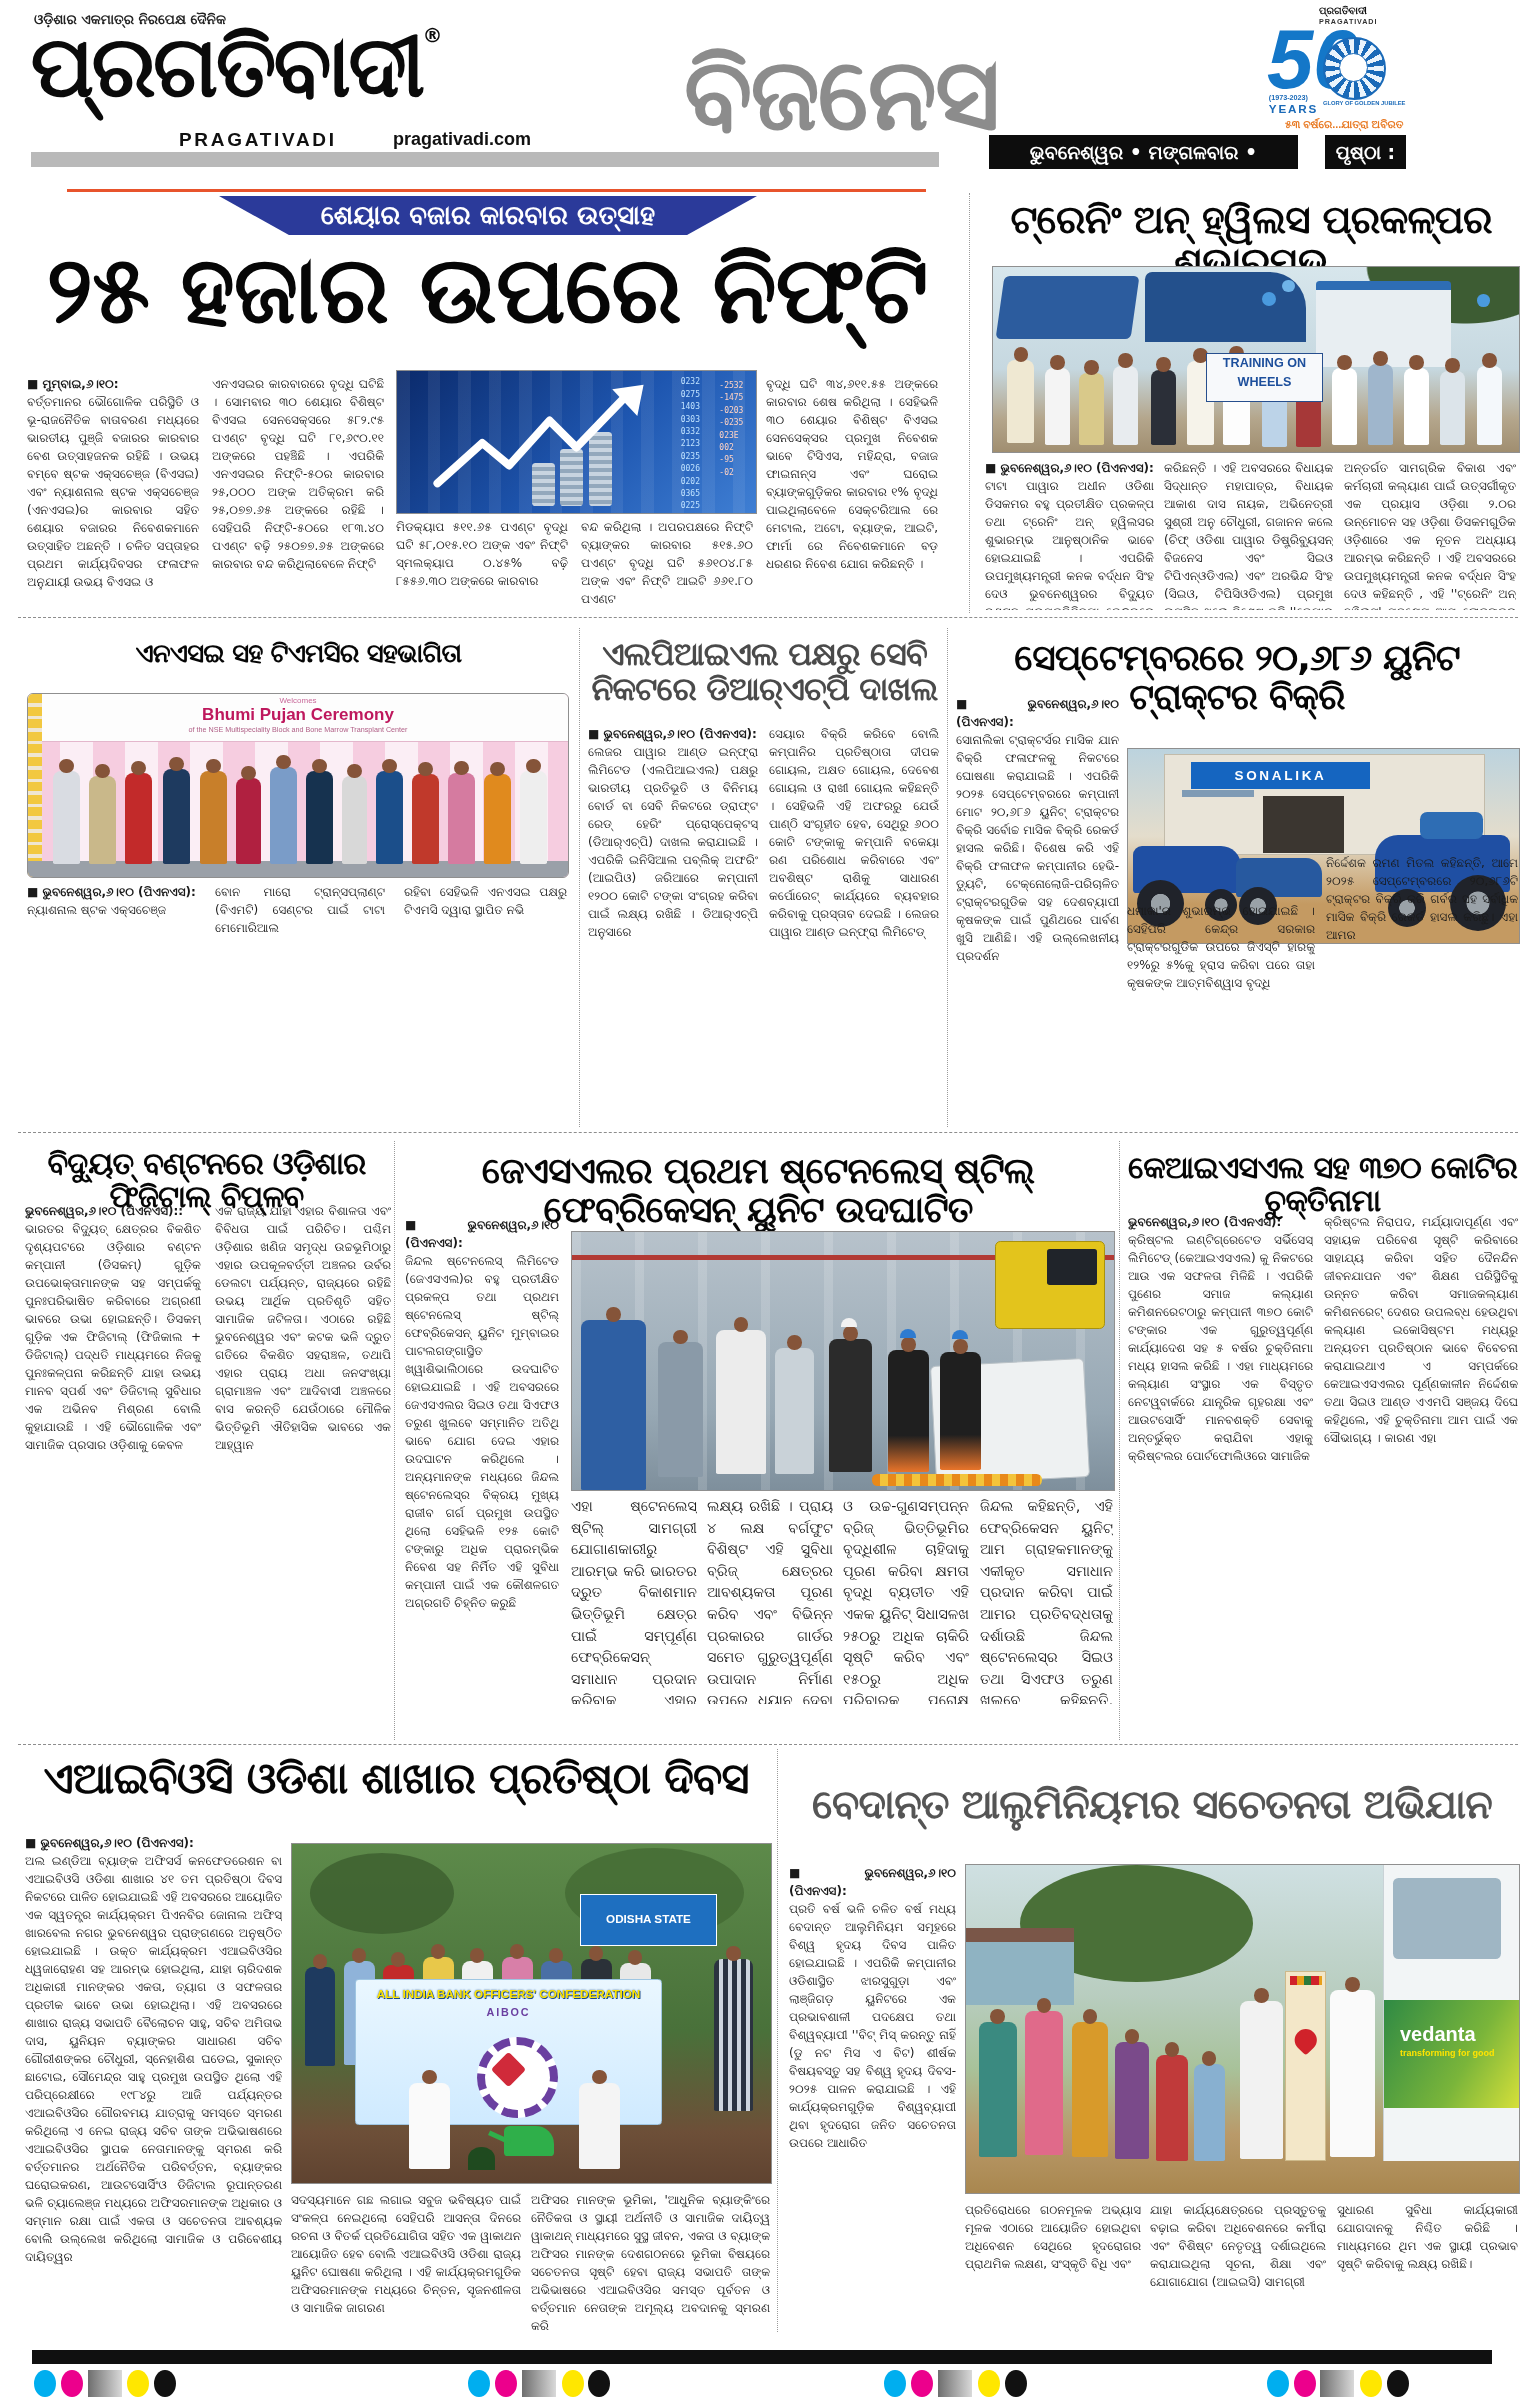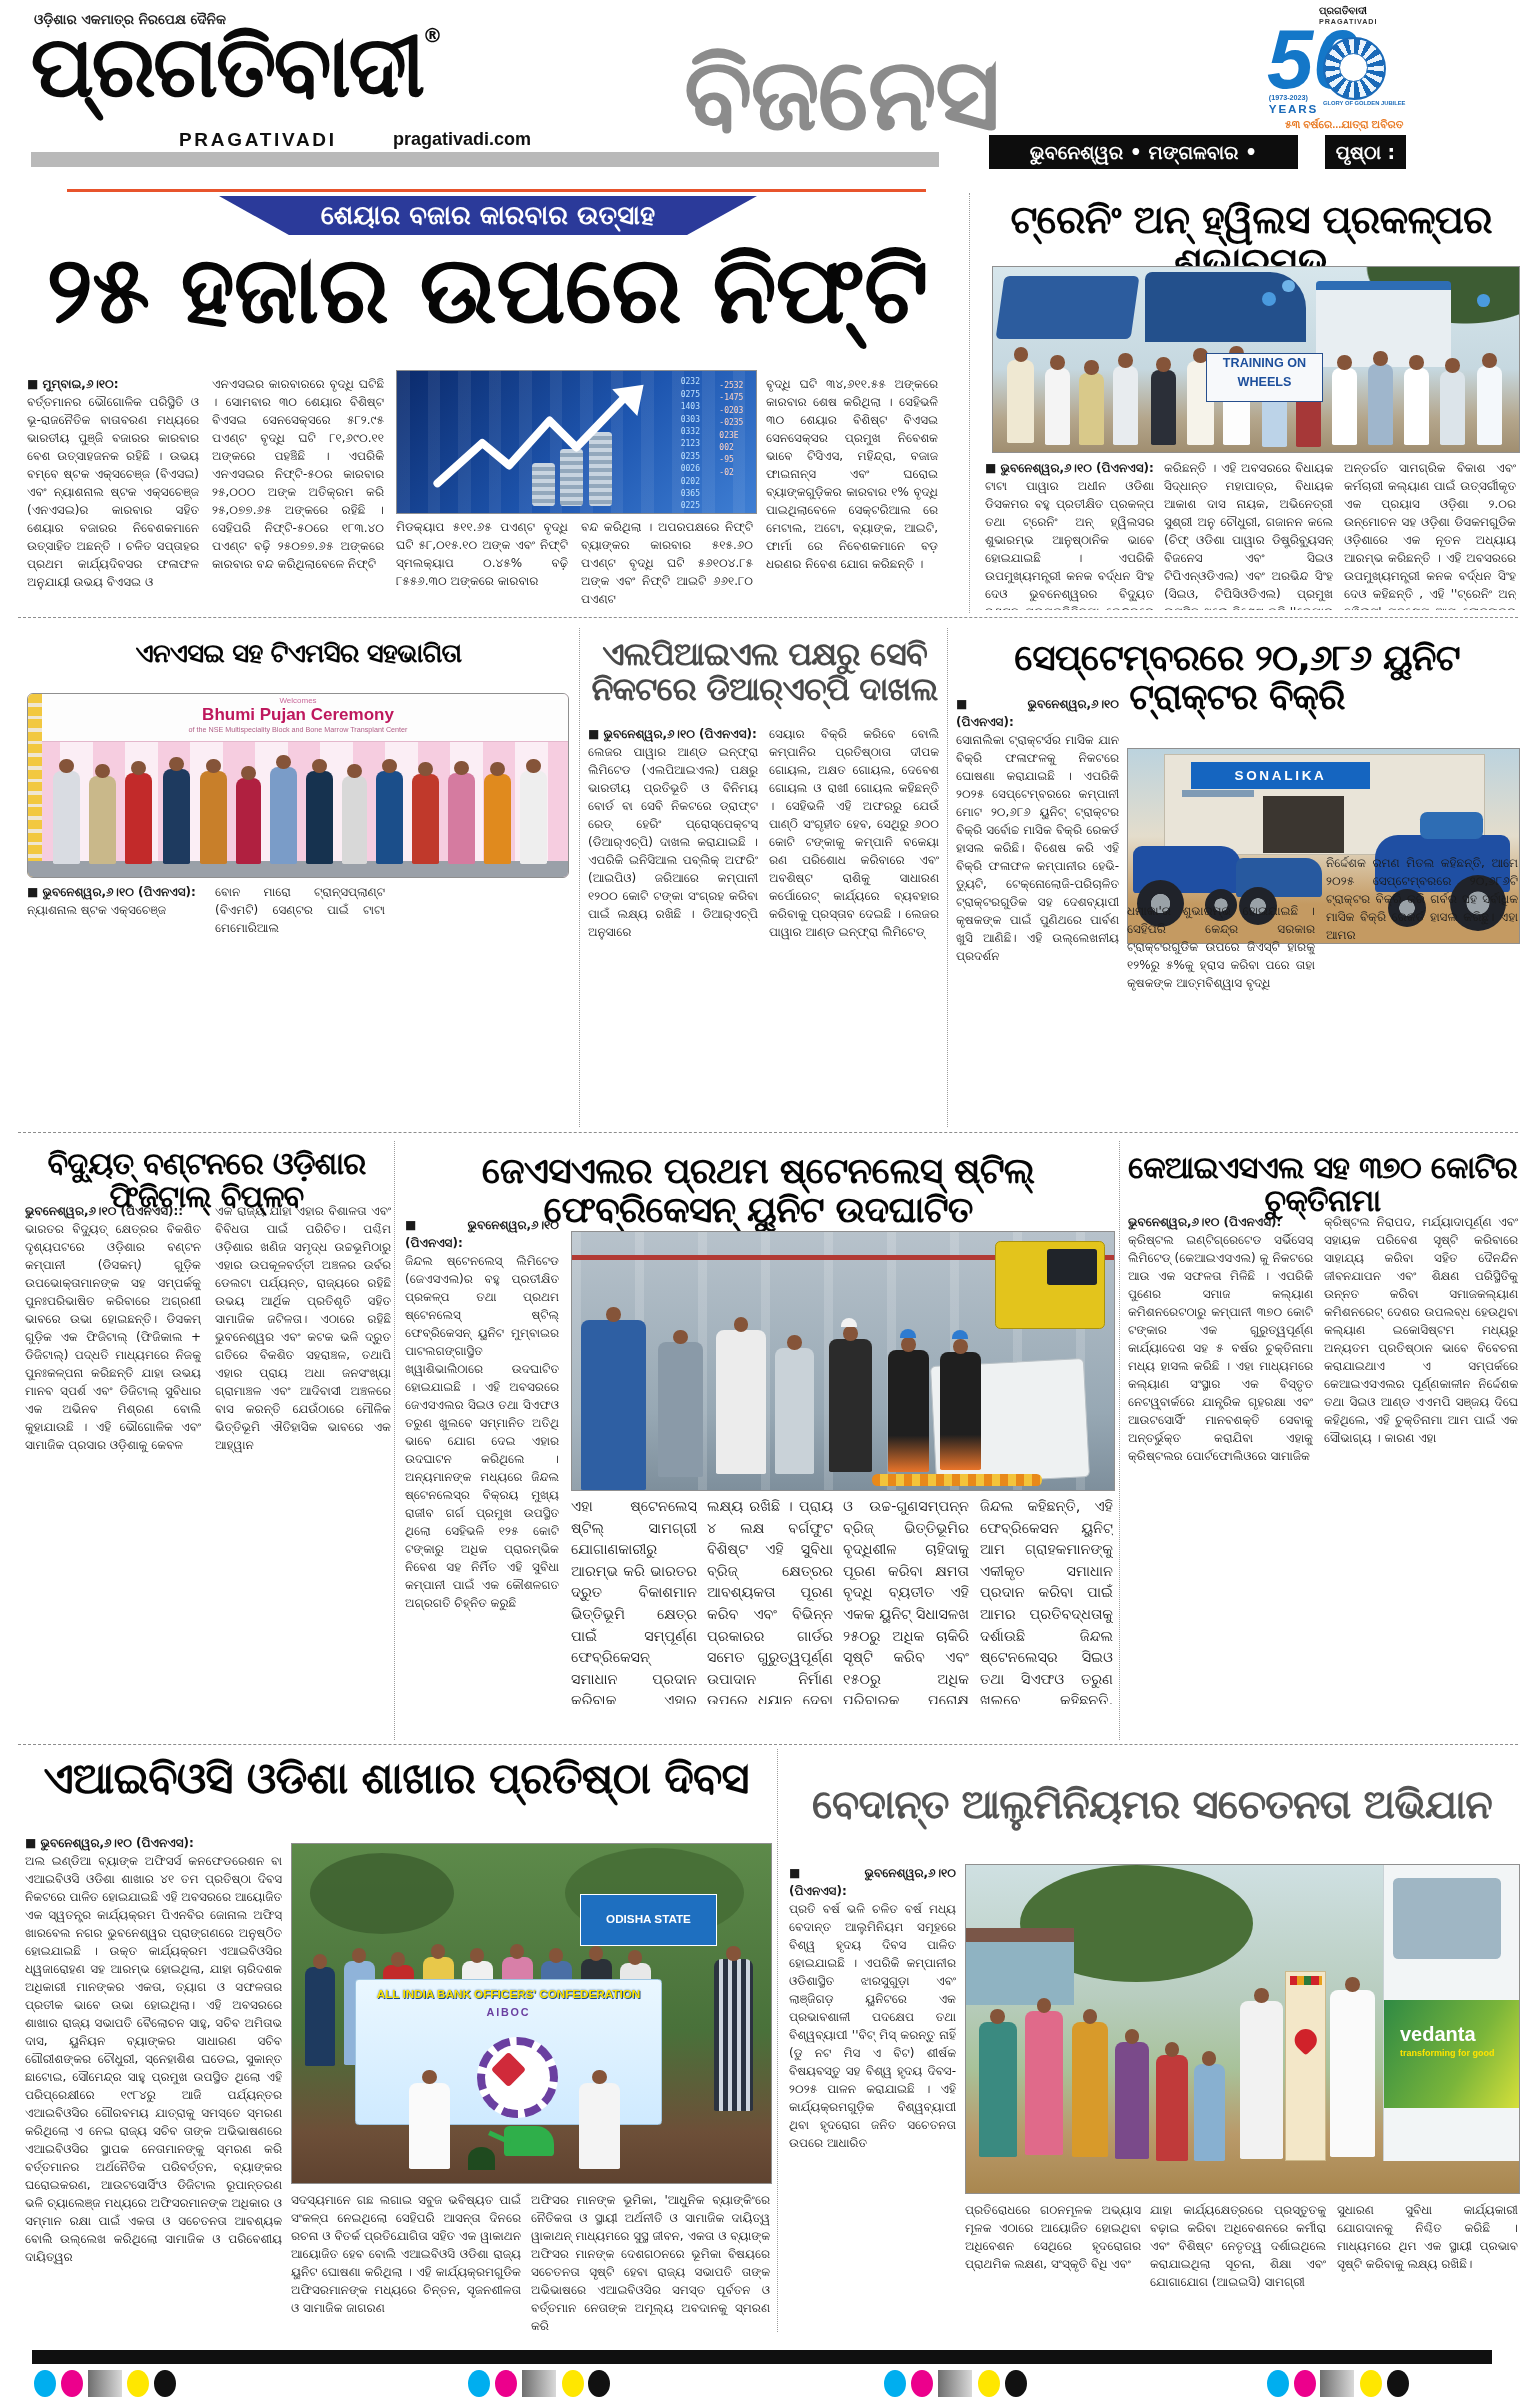--- a/index.html
+++ b/index.html
@@ -174,20 +174,21 @@
     <i class="p" style="left:420px;bottom:12.6px;width:27px;height:91px;background:#d57ba0;"></i>
     <i class="p" style="left:456px;bottom:12.6px;width:27px;height:90px;background:#e08a1e;"></i>
     <i class="p" style="left:492px;bottom:12.6px;width:27px;height:93px;background:#eeeeee;"></i>
   </div>
 
   <div class="col" style="left:27px;top:883px;width:170px;height:244px;">
     <b class="dl">■ ଭୁବନେଶ୍ୱର,୬।୧୦ (ପିଏନଏସ):</b>
     <span>ନ୍ୟାଶନାଲ ଷ୍ଟକ ଏକ୍ସଚେଞ୍ଜ</span>
   </div>
   <div class="col" style="left:215px;top:883px;width:170px;height:244px;">ବୋନ ମାରୋ ଟ୍ରାନ୍ସପ୍ଲାଣ୍ଟ (ବିଏମଟି) ସେଣ୍ଟର ପାଇଁ ଟାଟା ମେମୋରିଆଲ</div>
+  <div class="col" style="left:404px;top:883px;width:163px;height:244px;">ରହିବା ସେହିଭଳି ଏନଏସଇ ପକ୍ଷରୁ ଟିଏମସି ଦ୍ୱାରା ସ୍ଥାପିତ ନଭି</div>
 
   <div class="vdiv" style="left:579px;top:628px;height:499px;"></div>
 
   <div class="hl center" style="left:586px;top:637px;width:357px;font-size:32px;color:#4a4a4a;">
     <div>ଏଲପିଆଇଏଲ ପକ୍ଷରୁ ସେବି</div>
     <div>ନିକଟରେ ଡିଆର୍‌ଏଚ୍‌ପି ଦାଖଲ</div>
   </div>
   <div class="col" style="left:588px;top:725px;width:170px;height:402px;">
     <b class="dl">■ ଭୁବନେଶ୍ୱର,୬।୧୦ (ପିଏନଏସ):</b>
     <span>ଲେଜର ପାୱାର ଆଣ୍ଡ ଇନ୍‌ଫ୍ରା ଲିମିଟେଡ (ଏଲପିଆଇଏଲ) ପକ୍ଷରୁ ଭାରତୀୟ ପ୍ରତିଭୂତି ଓ ବିନିମୟ ବୋର୍ଡ ବା ସେବି ନିକଟରେ ଡ୍ରାଫ୍ଟ ରେଡ୍ ହେରିଂ ପ୍ରୋସ୍ପେକ୍ଟସ୍ (ଡିଆର୍‌ଏଚ୍‌ପି) ଦାଖଲ କରାଯାଇଛି । ଏପରିକି ଇନିସିଆଲ ପବ୍ଲିକ୍ ଅଫରିଂ (ଆଇପିଓ) ଜରିଆରେ କମ୍ପାନୀ ୧୨୦୦ କୋଟି ଟଙ୍କା ସଂଗ୍ରହ କରିବା ପାଇଁ ଲକ୍ଷ୍ୟ ରଖିଛି । ଡିଆର୍‌ଏଚ୍‌ପି ଅନୁସାରେ</span>

